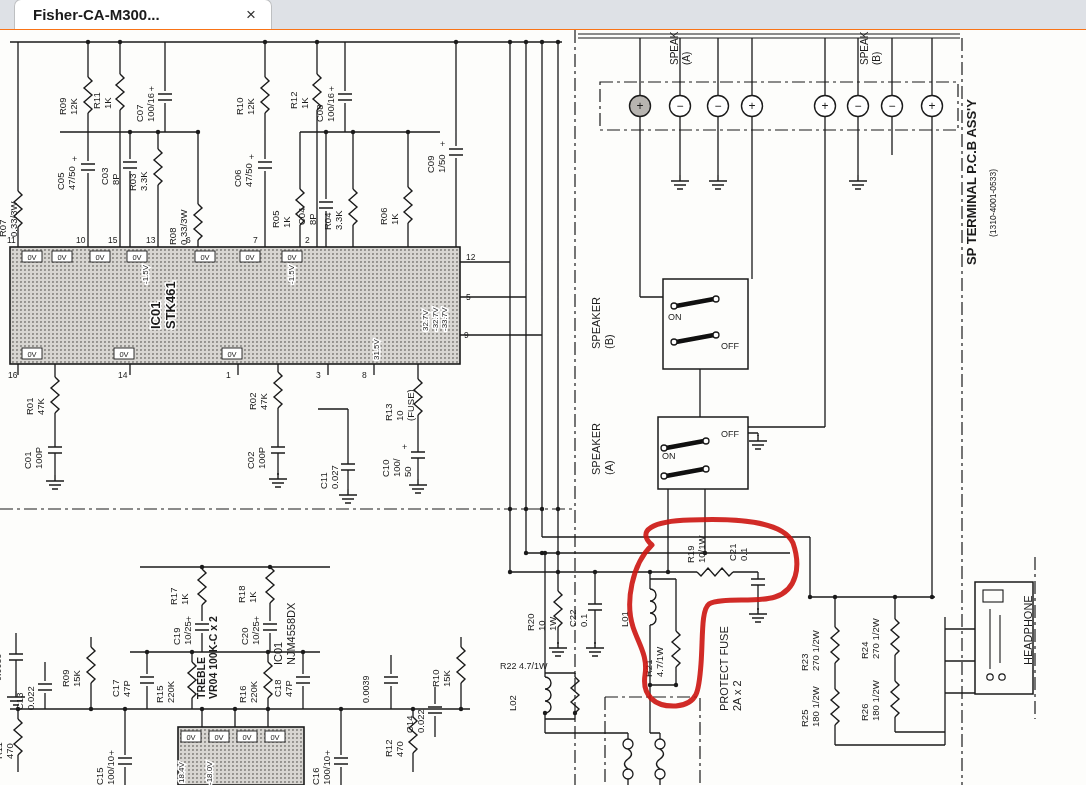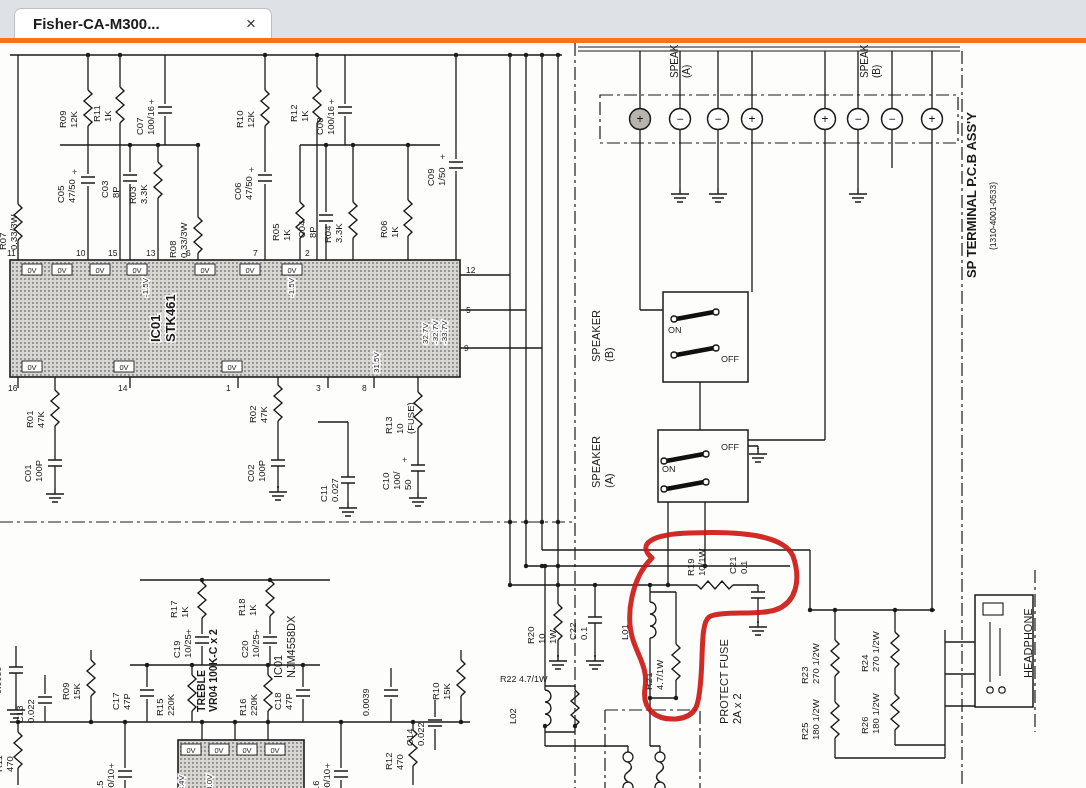--- a/index.html
+++ b/index.html
@@ -1,17 +1,17 @@
 <!DOCTYPE html>
 <html><head>
 <meta charset="utf-8">
 <style>
   html,body{margin:0;padding:0;}
   body{width:1086px;height:788px;overflow:hidden;background:#ffffff;font-family:"Liberation Sans",sans-serif;}
-  .tabbar{height:43px;background:#dee1e6;display:flex;align-items:flex-end;border-bottom:5px solid #f97316;box-sizing:border-box;}
+  .tabbar{height:30px;background:#dee1e6;display:flex;align-items:flex-end;border-bottom:1px solid #f97316;box-sizing:border-box;}
   .tab{display:flex;align-items:center;justify-content:space-between;background:#fff;height:30px;margin-left:14px;padding:0 12px 0 18px;border:1px solid #bdbfc1;border-bottom:none;border-radius:7px 7px 0 0;min-width:258px;box-sizing:border-box;}
   .tab-title{font-weight:bold;font-size:15px;color:#1b1b1b;white-space:nowrap;}
   .tab-close{font-size:17px;line-height:1;color:#333;cursor:pointer;padding:0 3px;}
   .canvas{height:755px;background:#fdfdfb;}
   svg text{font-family:"Liberation Sans",sans-serif;}
   .halo{paint-order:stroke;stroke:#ffffff;stroke-width:3px;}
   .wire{fill:none;stroke:#1b1b1b;stroke-width:1.3;}
   .chain{fill:none;stroke:#1b1b1b;stroke-width:1.2;stroke-dasharray:13 4 3 4;}
   .blk{stroke:#1b1b1b;stroke-width:1.6;}
   .box{fill:none;stroke:#1b1b1b;stroke-width:1.5;}

